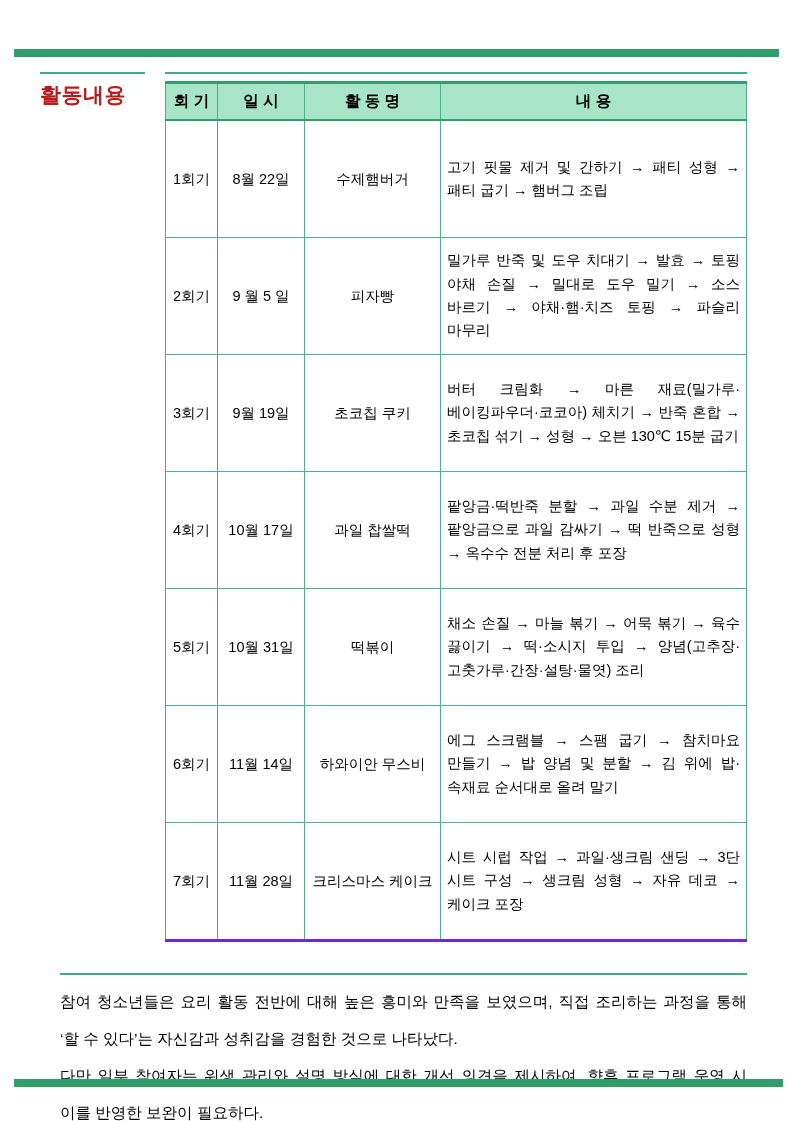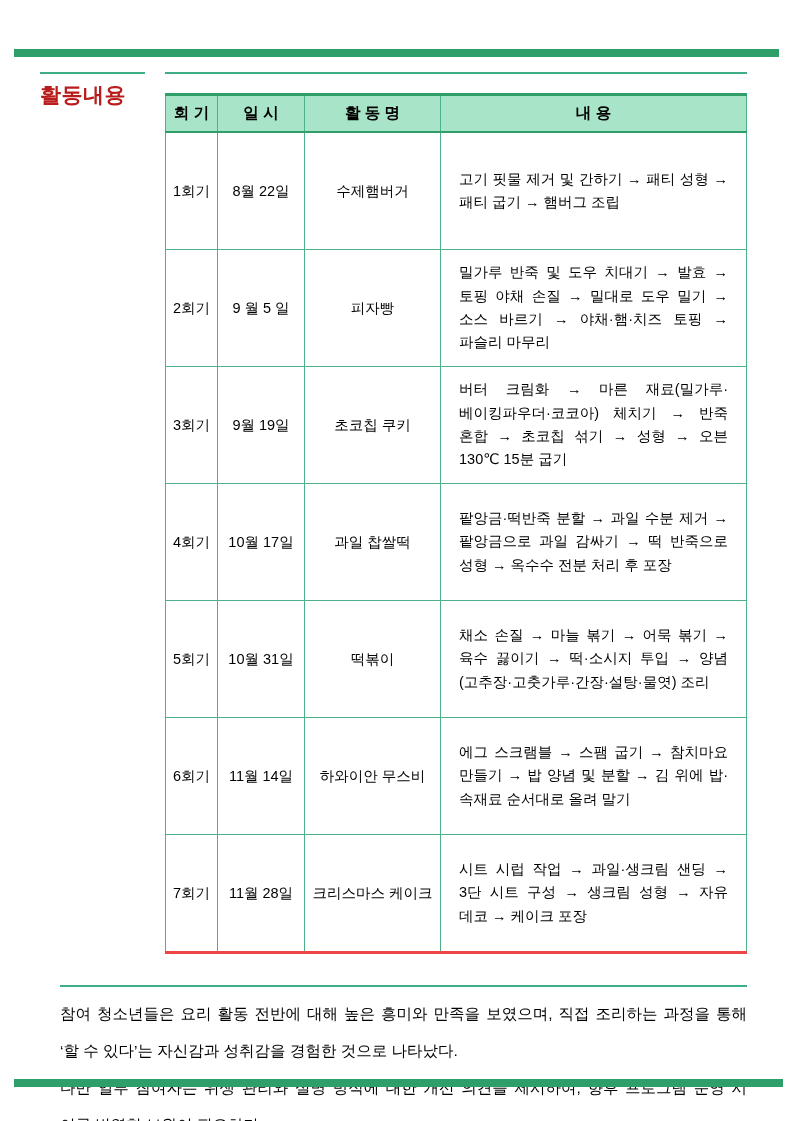--- a/index.html
+++ b/index.html
@@ -25,38 +25,38 @@
     color:#b91c1c;
   }
   .section .content-col{
     flex:1;margin-left:20px;
     border-top:2px solid #3fae85;
     padding-top:5px;
   }
 
   
   .section.activities{margin-top:15px;}
-  table.activity-table{width:100%;border-collapse:collapse;table-layout:fixed;margin-top:14px;}
+  table.activity-table{width:100%;border-collapse:collapse;table-layout:fixed;margin-top:2px;}
   .activity-table th{
     background:#a8e4c8;
     border:1.5px solid #4cb089;
     border-top:3px solid #2f9e68;
     border-bottom:2.5px solid #2f9e68;
     font-size:15.5px;font-weight:bold;color:#000;
     padding:7px 2px;
   }
   .activity-table td{
     border:1.5px solid #4cb089;
     font-size:14.5px;color:#000;
     height:84px;
-    padding:6px 18px;
+    padding:6px 6px;
     vertical-align:middle;
     background:#fff;
   }
-  .activity-table tr:last-child td{border-bottom:3px solid #ef4444;}
+  .activity-table tr:last-child td{border-bottom:3px solid #6d28d9;}
   .activity-table td.c{text-align:center;padding:16px 2px;}
   .activity-table td.detail{text-align:justify;line-height:1.62;word-break:keep-all;}
   col.session{width:52px;}
   col.date{width:87px;}
   col.name{width:136px;}
 
   
   .section.evaluation{margin-top:31px;}
   .section.evaluation .content-col{padding-top:8px;}
   .section.evaluation p{

